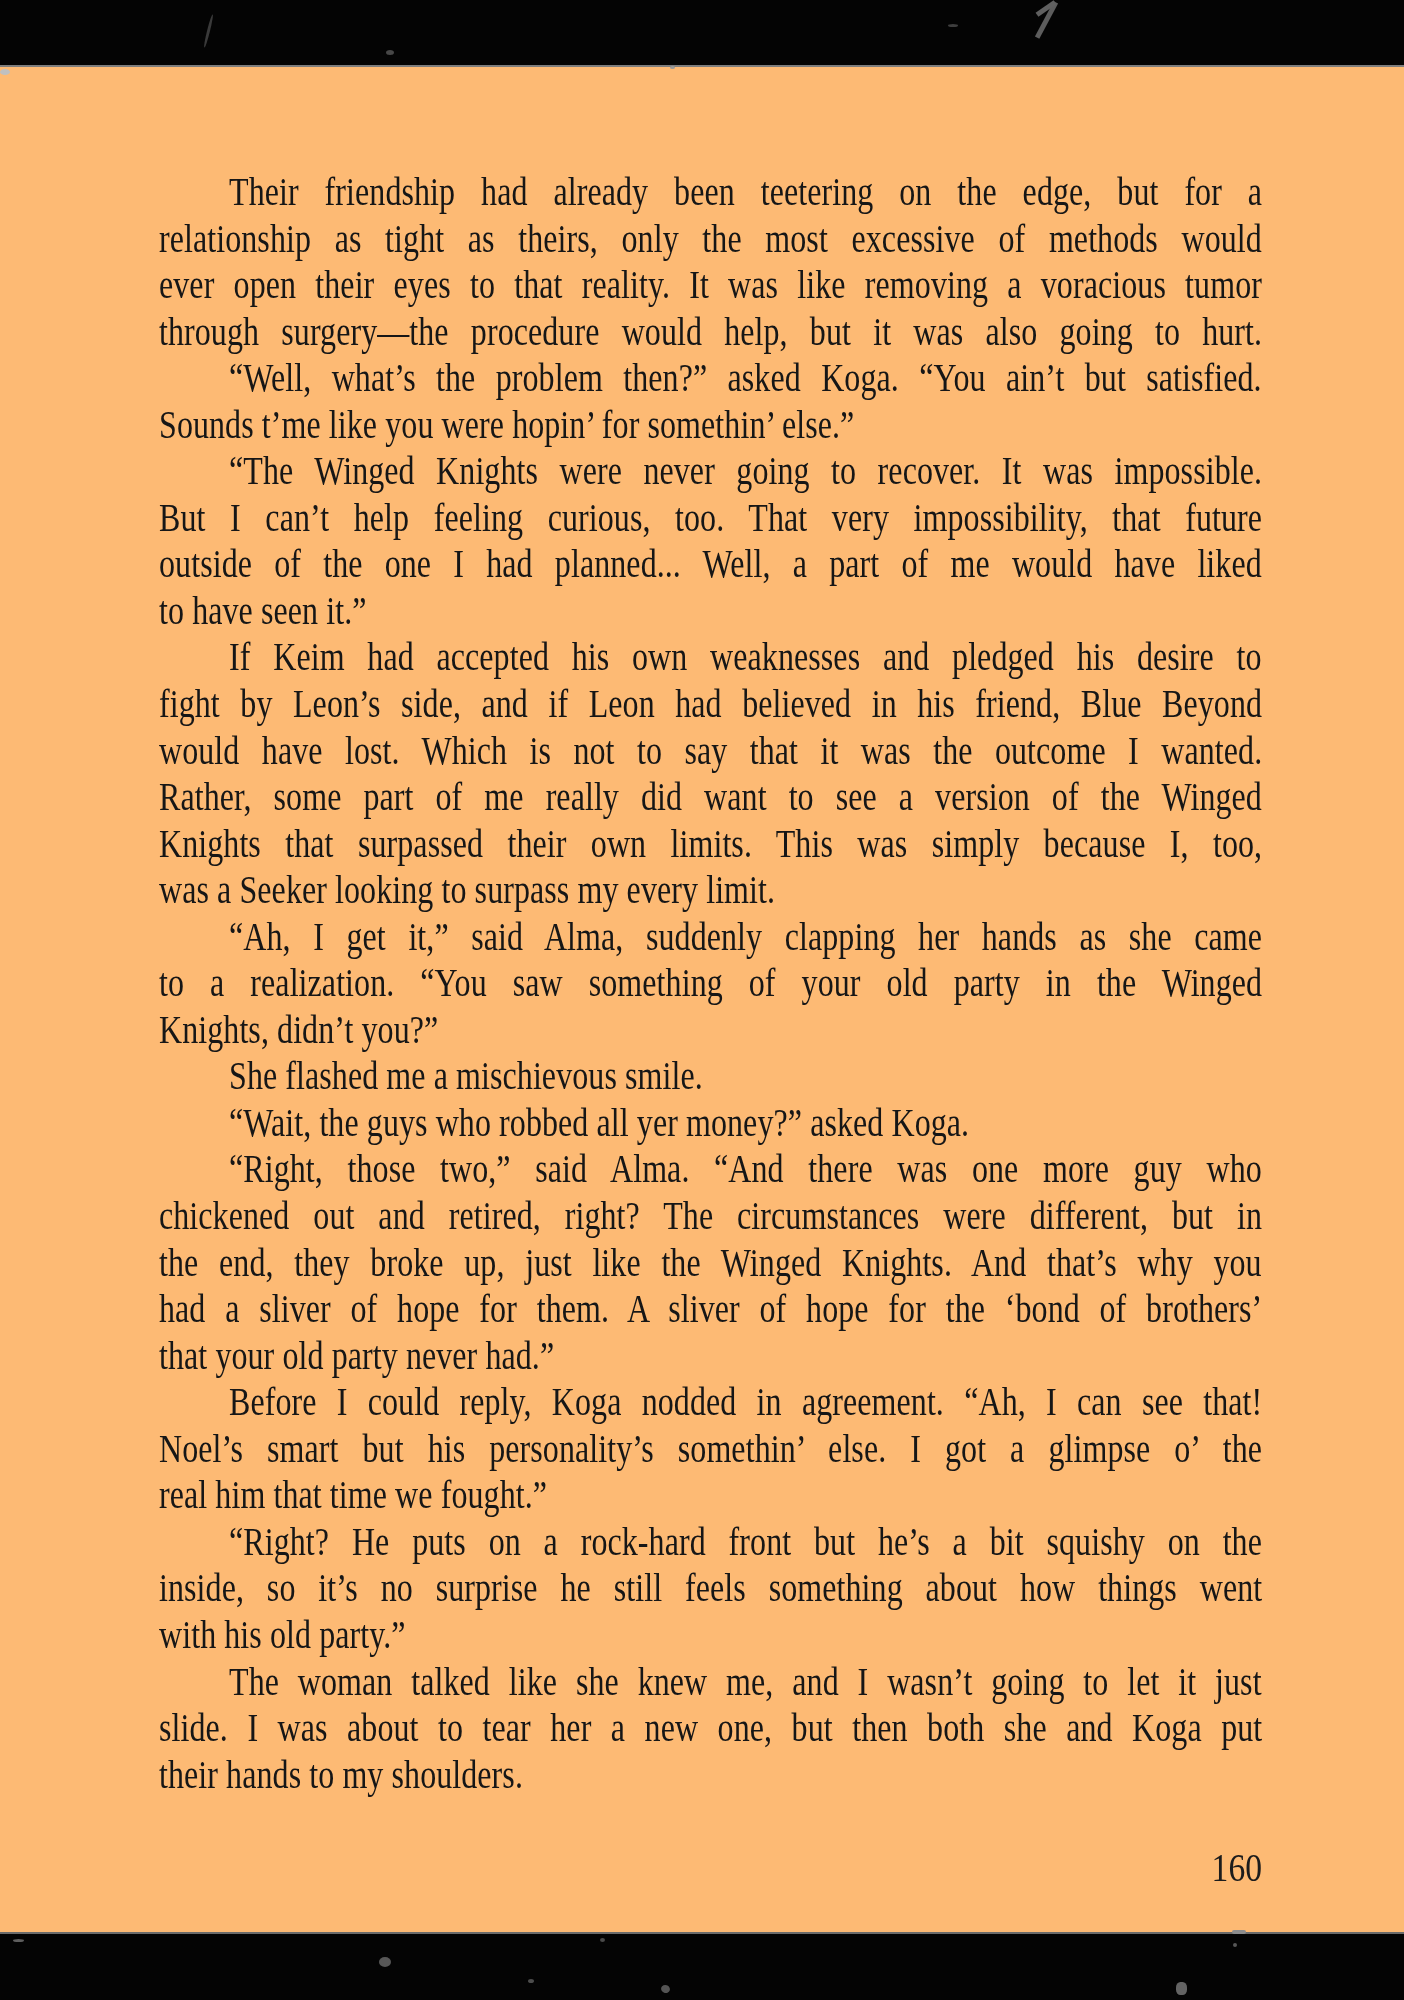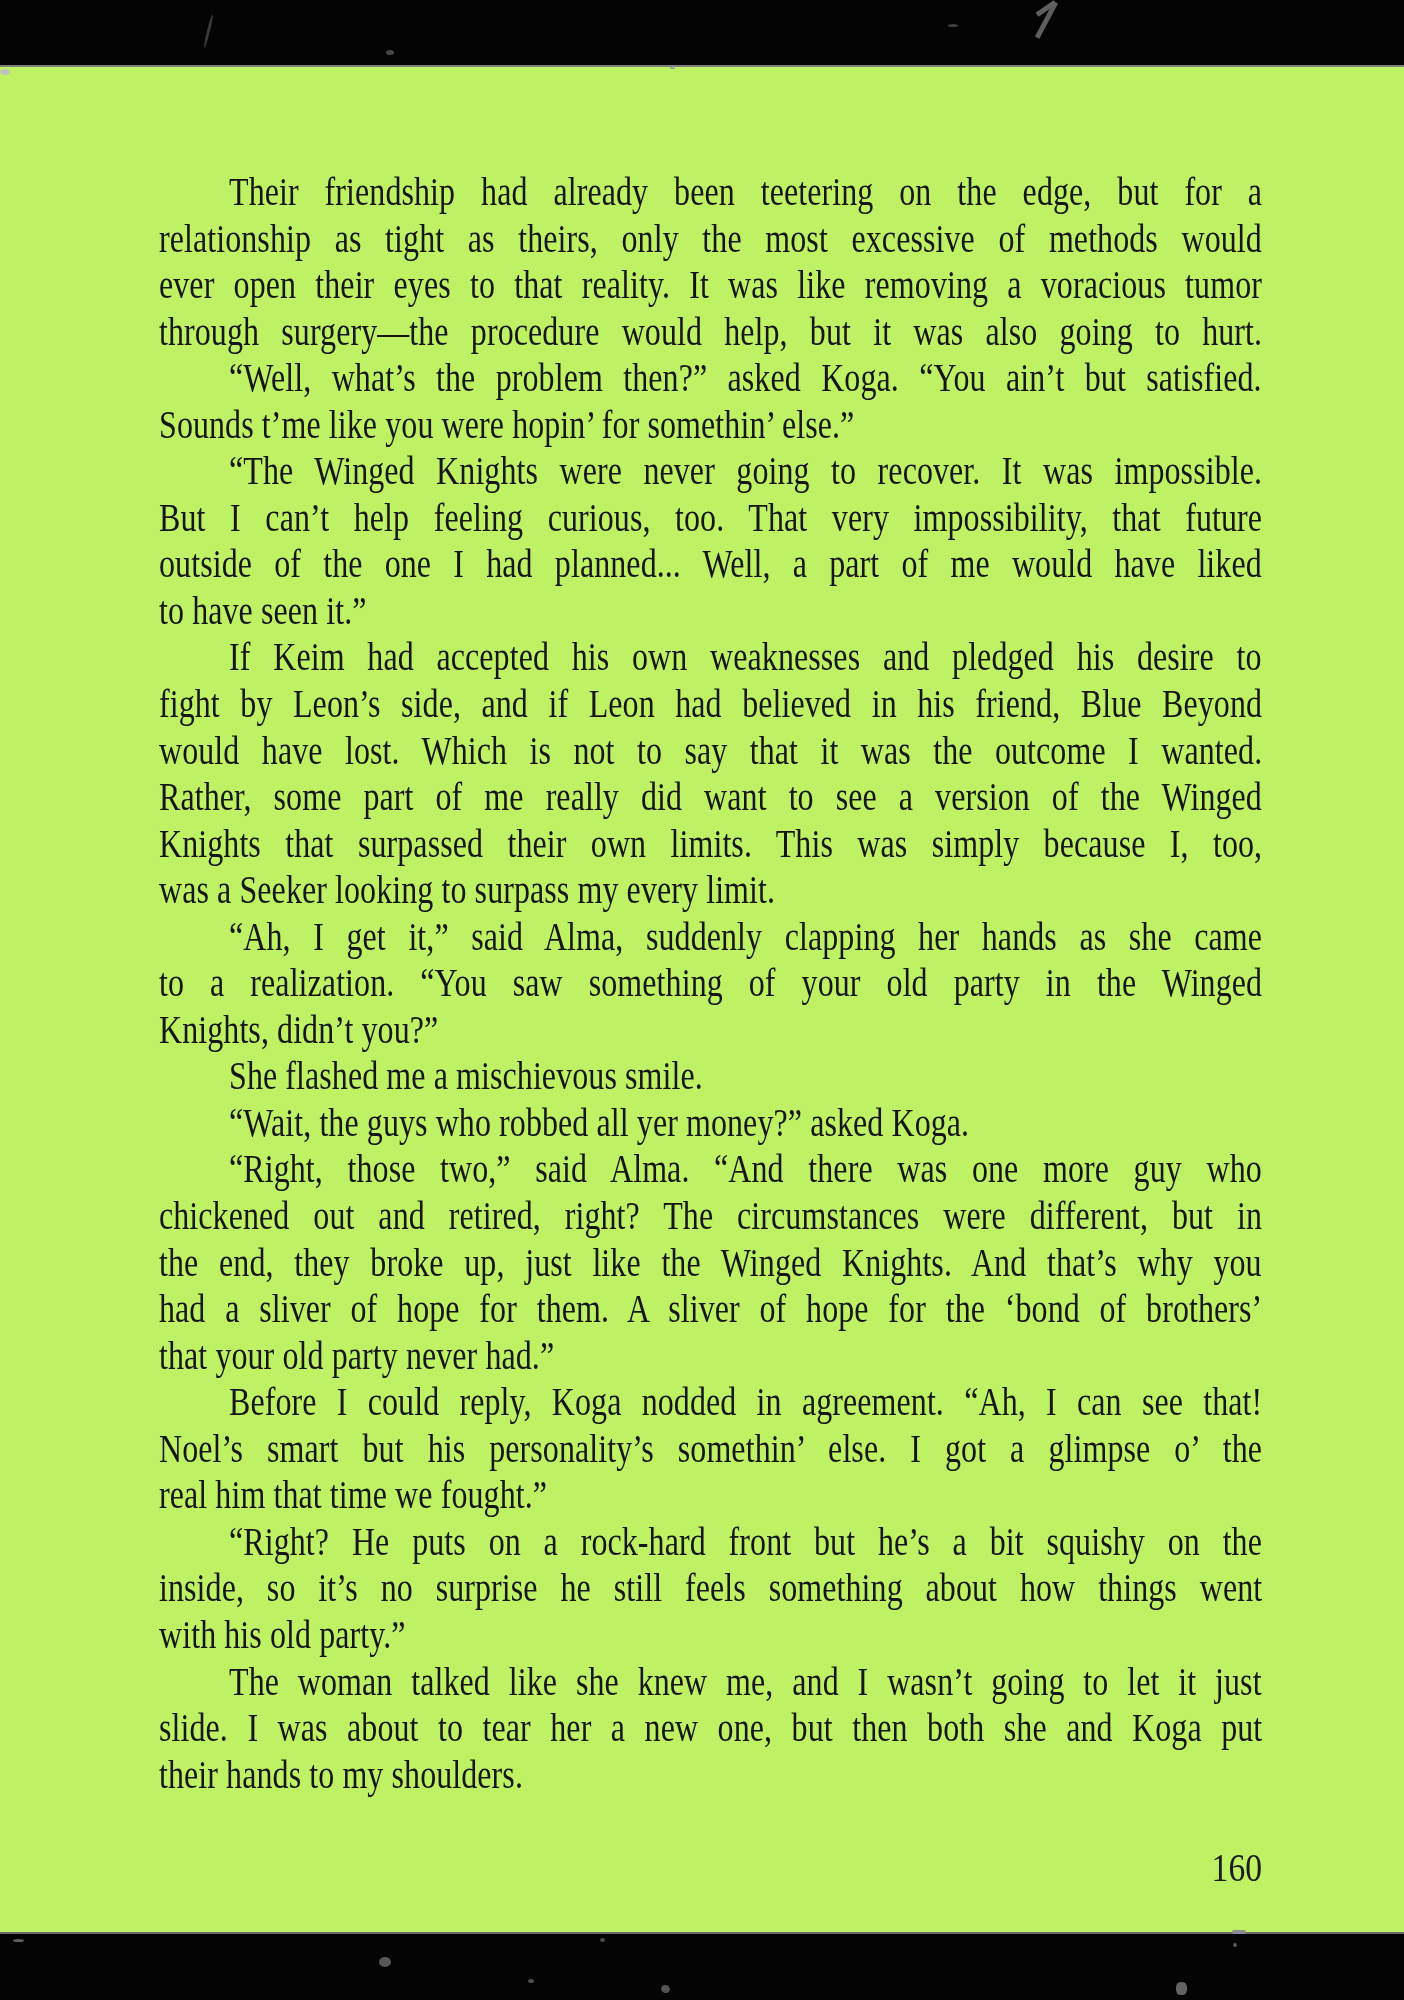--- a/index.html
+++ b/index.html
@@ -1,20 +1,20 @@
 <!DOCTYPE html>
 <html><head>
 <meta charset="utf-8">
 <style>
   html, body { margin: 0; padding: 0; background: #2a2a2a; }
   .sheet {
     position: relative;
     width: 1404px;
     height: 2000px;
-    background: #bef264;
+    background: #fdba74;
     overflow: hidden;
     font-family: "Liberation Serif", "DejaVu Serif", serif;
     color: #161616;
   }
 
   
   .bar { position: absolute; left: 0; width: 1404px; background: #040404; }
   .bar.top { top: 0; height: 65px; border-bottom: 2px solid #7e7e7e; }
   .bar.bottom { top: 1932px; height: 68px; border-top: 2px solid #6b6b6b; }
 

